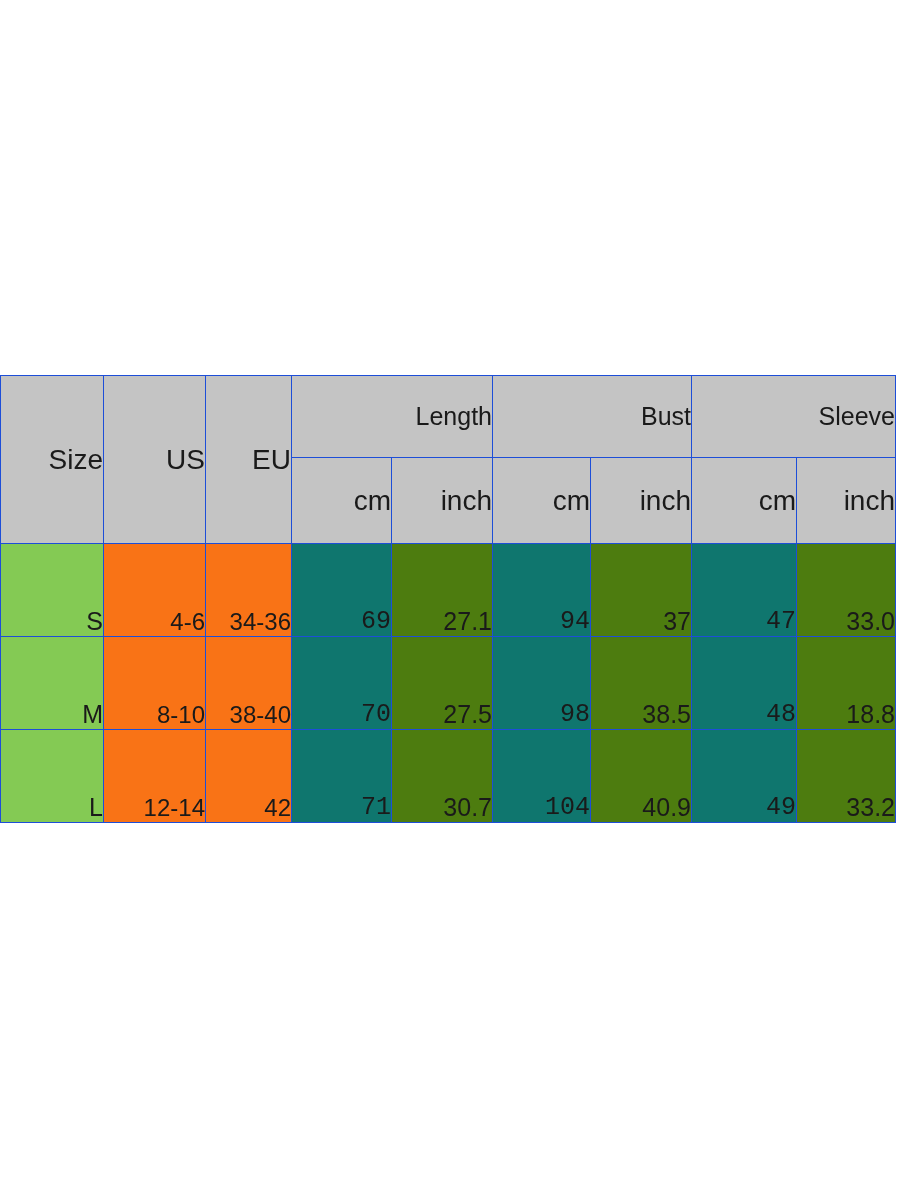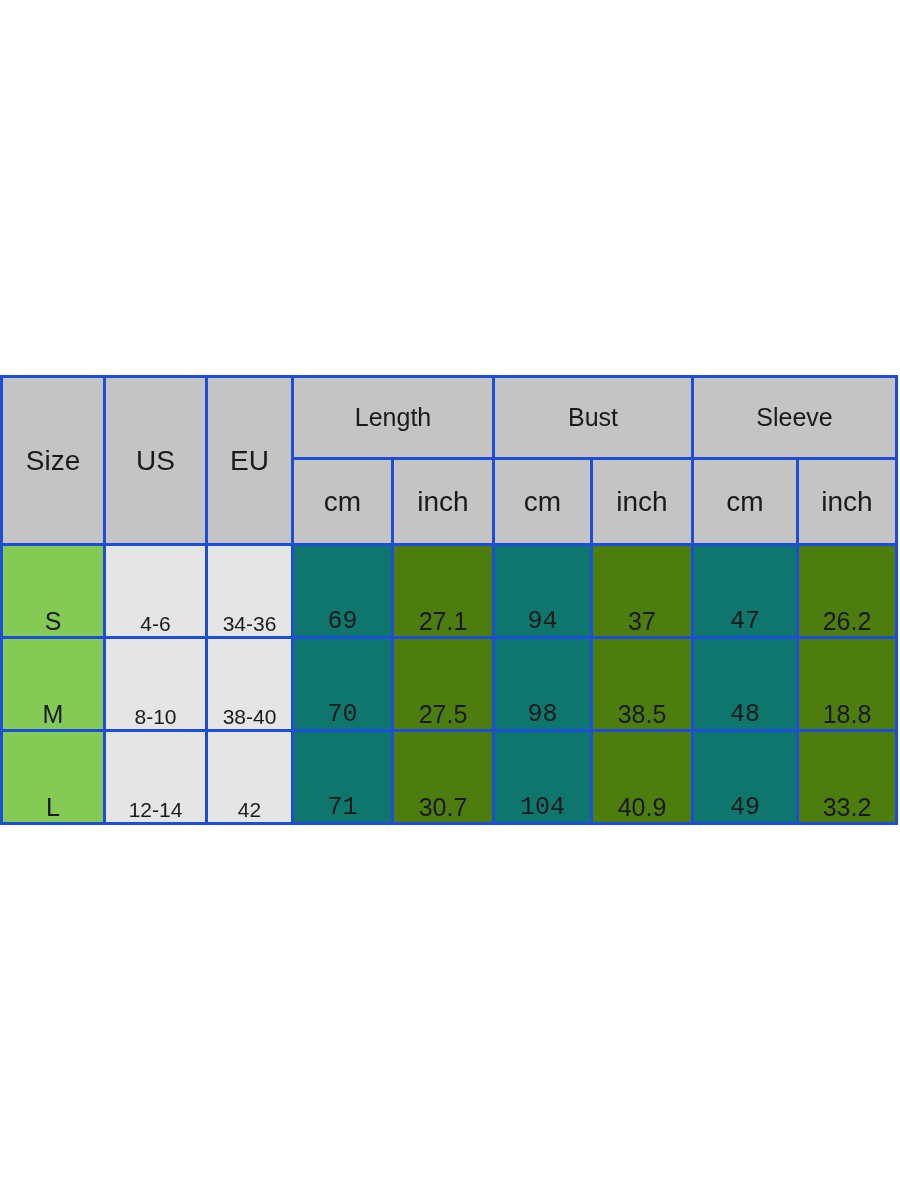--- a/index.html
+++ b/index.html
@@ -26,22 +26,22 @@
 
   table.size-chart {
     border-collapse: collapse;
     table-layout: fixed;
     width: 895px;
     height: 448px;
   }
 
   table.size-chart td,
   table.size-chart th {
-    border: 3px solid #1d4ed8;
-    text-align: center;
+    border: 1px solid #1d4ed8;
+    text-align: right;
     font-weight: normal;
     padding: 0;
     color: #1a1a1a;
   }
 
   
   .hd {
     background: #c4c4c4;
     font-size: 28px;
     vertical-align: middle;
@@ -52,22 +52,22 @@
 
   
   .cell-size {
     background: #84ca54;
     font-size: 25px;
     font-weight: bold;
     vertical-align: bottom;
     padding-bottom: 7px;
   }
   .cell-us, .cell-eu {
-    background: #e5e5e5;
-    font-size: 21px;
+    background: #f97316;
+    font-size: 24px;
     font-weight: bold;
     vertical-align: bottom;
     padding-bottom: 7px;
   }
   .cell-cm {
     background: #0f766e;
     font-size: 25px;
     vertical-align: bottom;
     padding-bottom: 7px;
     font-family: Liberation Mono, monospace;
@@ -131,21 +131,21 @@
     <tbody>
       <tr class="row-data">
         <td class="cell-size">S</td>
         <td class="cell-us">4-6</td>
         <td class="cell-eu">34-36</td>
         <td class="cell-cm">69</td>
         <td class="cell-inch">27.1</td>
         <td class="cell-cm">94</td>
         <td class="cell-inch">37</td>
         <td class="cell-cm">47</td>
-        <td class="cell-inch">26.2</td>
+        <td class="cell-inch">33.0</td>
       </tr>
       <tr class="row-data">
         <td class="cell-size">M</td>
         <td class="cell-us">8-10</td>
         <td class="cell-eu">38-40</td>
         <td class="cell-cm">70</td>
         <td class="cell-inch">27.5</td>
         <td class="cell-cm">98</td>
         <td class="cell-inch">38.5</td>
         <td class="cell-cm">48</td>

